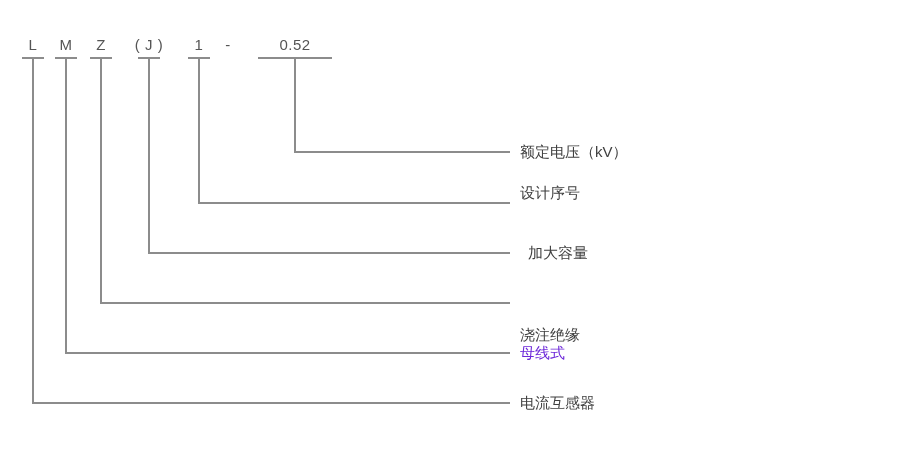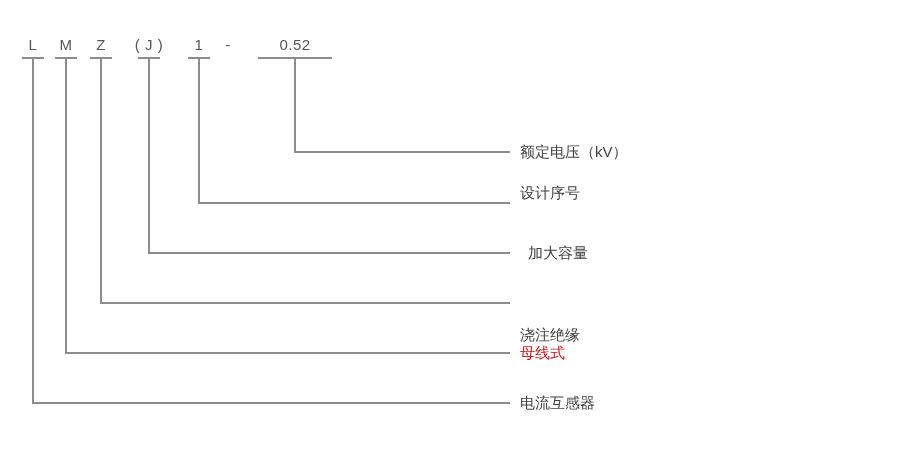--- a/index.html
+++ b/index.html
@@ -35,21 +35,21 @@
   }
   .desc-label {
     position: absolute;
     left: 520px;
     font-size: 15px;
     color: #404040;
     white-space: nowrap;
     transform: translateY(-50%);
   }
   .desc-label.strong {
-    color: #b91c1c;
+    color: #6d28d9;
   }
 </style>
 </head>
 <body>
 
 <div id="diagram-root">
 
   <svg id="diagram-svg" viewBox="0 0 900 451" xmlns="http://www.w3.org/2000/svg">
     <g id="underlines" stroke="#8c8c8c" stroke-width="1.4" shape-rendering="crispEdges">
       <line x1="22" y1="58" x2="44" y2="58"></line>

